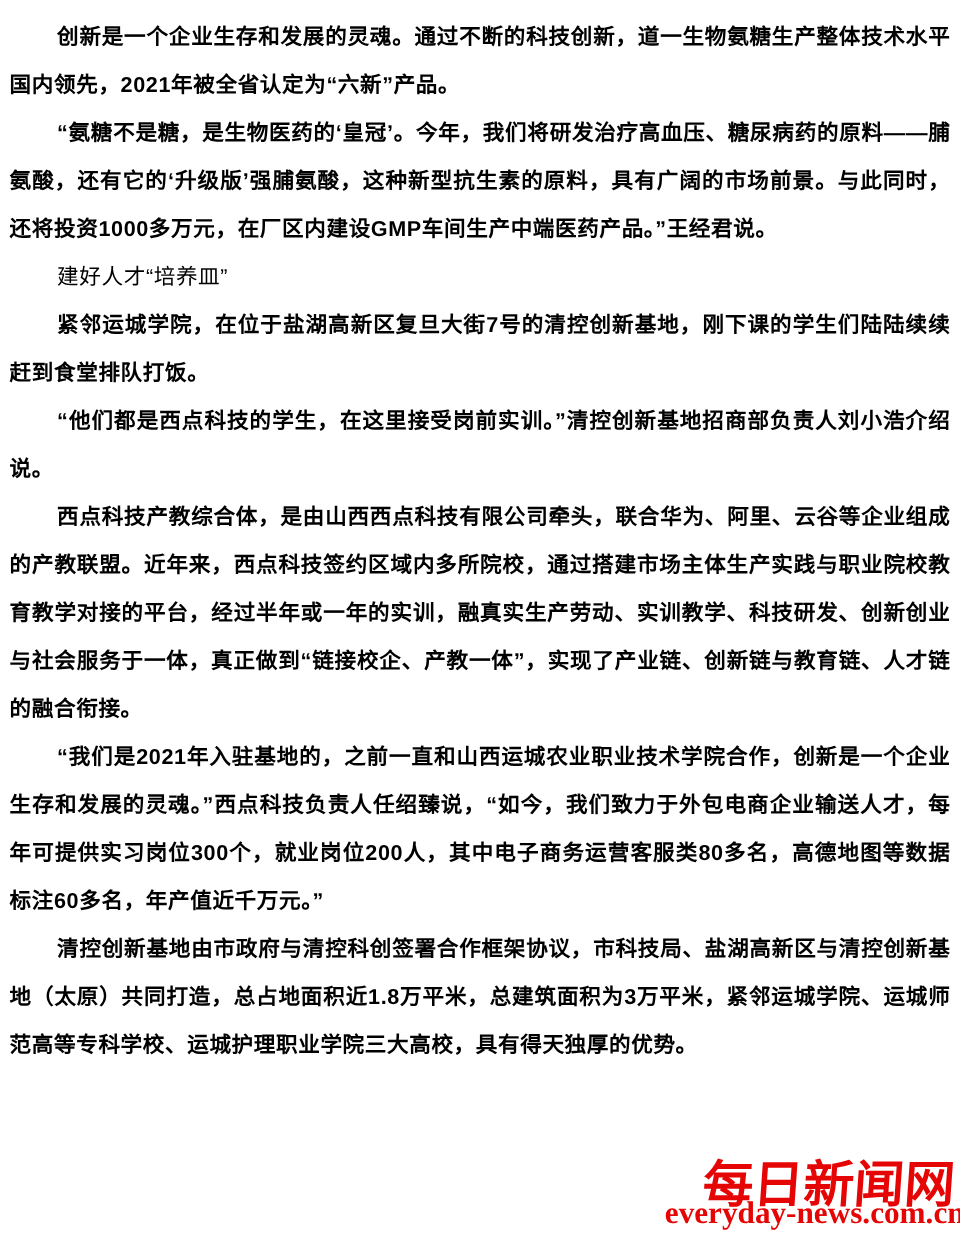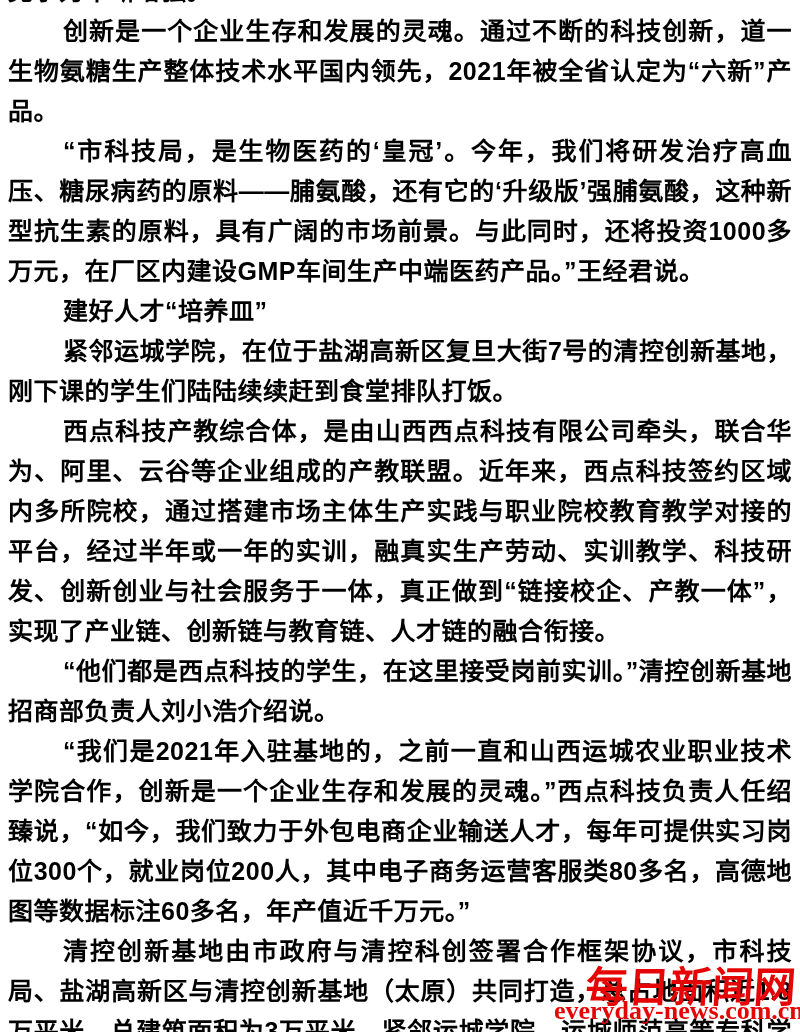--- a/index.html
+++ b/index.html
@@ -16,34 +16,34 @@
   }
   #article {
     position: absolute;
     left: 8px;
     top: -29px;
     width: 784px;
   }
   #article p {
     margin: 0;
     padding: 0;
-    font-size: 25px;
+    font-size: 18px;
     line-height: 40px;
     font-weight: 600;
     color: #000000;
     text-align: justify;
     text-justify: inter-ideograph;
     text-indent: 2.2em;
     letter-spacing: 0.5px;
   }
   #article p.flush {
     text-indent: 0;
   }
   #article p.subheading {
-    font-weight: 700;
+    font-weight: 400;
   }
   .watermark-name {
     position: absolute;
     left: 586px;
     top: 953px;
     font-size: 42px;
     font-weight: 700;
     letter-spacing: 0px;
     transform: skewX(-4deg);
     font-family: "Liberation Sans", sans-serif;
@@ -60,25 +60,25 @@
     white-space: nowrap;
     z-index: 5;
   }
 </style>
 </head>
 <body>
 
 <div id="article">
     <p class="flush">竞争力不断增强。</p>
     <p class="body">创新是一个企业生存和发展的灵魂。通过不断的科技创新，道一生物氨糖生产整体技术水平国内领先，2021年被全省认定为“六新”产品。</p>
-    <p class="body">“市科技局，是生物医药的‘皇冠’。今年，我们将研发治疗高血压、糖尿病药的原料——脯氨酸，还有它的‘升级版’强脯氨酸，这种新型抗生素的原料，具有广阔的市场前景。与此同时，还将投资1000多万元，在厂区内建设GMP车间生产中端医药产品。”王经君说。</p>
+    <p class="body">“氨糖不是糖，是生物医药的‘皇冠’。今年，我们将研发治疗高血压、糖尿病药的原料——脯氨酸，还有它的‘升级版’强脯氨酸，这种新型抗生素的原料，具有广阔的市场前景。与此同时，还将投资1000多万元，在厂区内建设GMP车间生产中端医药产品。”王经君说。</p>
     <p class="subheading">建好人才“培养皿”</p>
     <p class="body">紧邻运城学院，在位于盐湖高新区复旦大街7号的清控创新基地，刚下课的学生们陆陆续续赶到食堂排队打饭。</p>
+    <p class="body">“他们都是西点科技的学生，在这里接受岗前实训。”清控创新基地招商部负责人刘小浩介绍说。</p>
     <p class="body">西点科技产教综合体，是由山西西点科技有限公司牵头，联合华为、阿里、云谷等企业组成的产教联盟。近年来，西点科技签约区域内多所院校，通过搭建市场主体生产实践与职业院校教育教学对接的平台，经过半年或一年的实训，融真实生产劳动、实训教学、科技研发、创新创业与社会服务于一体，真正做到“链接校企、产教一体”，实现了产业链、创新链与教育链、人才链的融合衔接。</p>
-    <p class="body">“他们都是西点科技的学生，在这里接受岗前实训。”清控创新基地招商部负责人刘小浩介绍说。</p>
     <p class="body">“我们是2021年入驻基地的，之前一直和山西运城农业职业技术学院合作，创新是一个企业生存和发展的灵魂。”西点科技负责人任绍臻说，“如今，我们致力于外包电商企业输送人才，每年可提供实习岗位300个，就业岗位200人，其中电子商务运营客服类80多名，高德地图等数据标注60多名，年产值近千万元。”</p>
     <p class="body">清控创新基地由市政府与清控科创签署合作框架协议，市科技局、盐湖高新区与清控创新基地（太原）共同打造，总占地面积近1.8万平米，总建筑面积为3万平米，紧邻运城学院、运城师范高等专科学校、运城护理职业学院三大高校，具有得天独厚的优势。</p>
   </div>
 
 <div>
   <div class="watermark-name" style="color: rgb(230, 5, 5);">每日新闻网</div>
   <div class="watermark-url" style="color: rgb(230, 5, 5);">everyday-news.com.cn</div>
 </div>
 
 </body></html>

